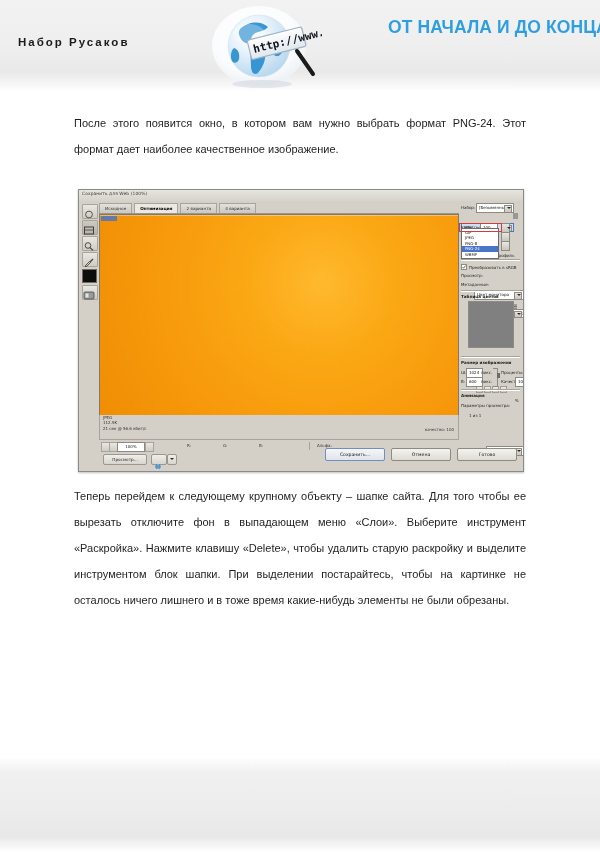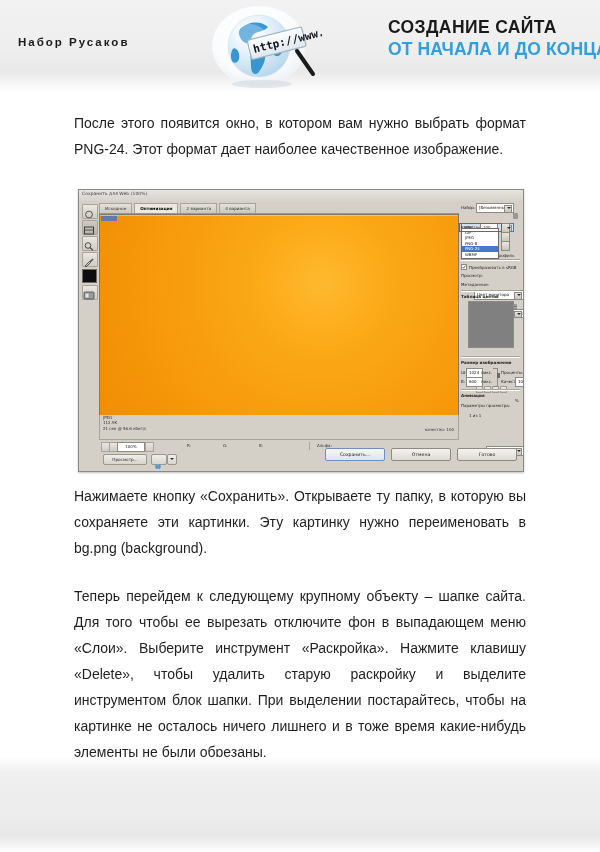--- a/index.html
+++ b/index.html
@@ -34,21 +34,21 @@
   .title-sub{
     font-size:17.5px;font-weight:bold;color:#2e9fe0;letter-spacing:0.1px;
     line-height:22px;white-space:nowrap;
   }
 
   
   .content{
     position:absolute;left:74px;top:110px;width:452px;
   }
   .para{
-    font-size:14px;color:#1f1f1f;line-height:26px;
+    font-size:11px;color:#1f1f1f;line-height:26px;
     text-align:justify;margin:0 0 22px 0;
   }
   .para.last{margin-bottom:3px;}
 
   
   .ps-figure{
     position:absolute;left:78px;top:189px;width:444px;height:281px;
     background:#d4d0c8;
     border:1px solid #8a8a8a;
     box-shadow:0 1px 2px rgba(0,0,0,.25);
@@ -290,21 +290,20 @@
       <g transform="rotate(-14 78 40)">
         <rect x="45" y="28" width="56" height="20" rx="2" fill="url(#glass)" stroke="#9fb3c4" stroke-width="1.2"></rect>
         <text x="49" y="42" font-family="'DejaVu Sans Mono',monospace" font-size="11" font-weight="bold" fill="#12151a">http://www.</text>
       </g>
       <line x1="93" y1="47" x2="109" y2="70" stroke="#1a1a1a" stroke-width="4" stroke-linecap="round"></line>
       <ellipse cx="58" cy="80" rx="30" ry="4" fill="#cfd6dc" opacity="0.55"></ellipse>
     </svg>
   </div>
 
   <div class="title-block">
-    <div class="title-main">СОЗДАНИЕ САЙТА</div>
     <div class="title-sub">ОТ НАЧАЛА И ДО КОНЦА</div>
   </div>
 </div>
 
 <div class="content">
   <p class="para">После этого появится окно, в котором вам нужно выбрать формат PNG-24. Этот формат дает наиболее качественное изображение.</p>
 </div>
 
 <div class="ps-figure">
 
@@ -510,21 +509,20 @@
     <div class="ps-actionbar">
       <div class="act-btn primary" style="left:0;">Сохранить...</div>
       <div class="act-btn" style="left:66px;">Отмена</div>
       <div class="act-btn" style="left:132px;">Готово</div>
     </div>
 
   </div>
 </div>
 
 <div style="position:absolute;left:74px;top:483px;width:452px;">
-  <p class="para">Нажимаете кнопку «Сохранить». Открываете ту папку, в которую вы сохраняете эти картинки. Эту картинку нужно переименовать в bg.png (background).</p>
   <p class="para last">Теперь перейдем к следующему крупному объекту – шапке сайта. Для того чтобы ее вырезать отключите фон в выпадающем меню «Слои». Выберите инструмент «Раскройка». Нажмите клавишу «Delete», чтобы удалить старую раскройку и выделите инструментом блок шапки. При выделении постарайтесь, чтобы на картинке не осталось ничего лишнего и в тоже время какие-нибудь элементы не были обрезаны.</p>
 </div>
 
 <div class="footer">
   
 
   
 
   
 </div>

